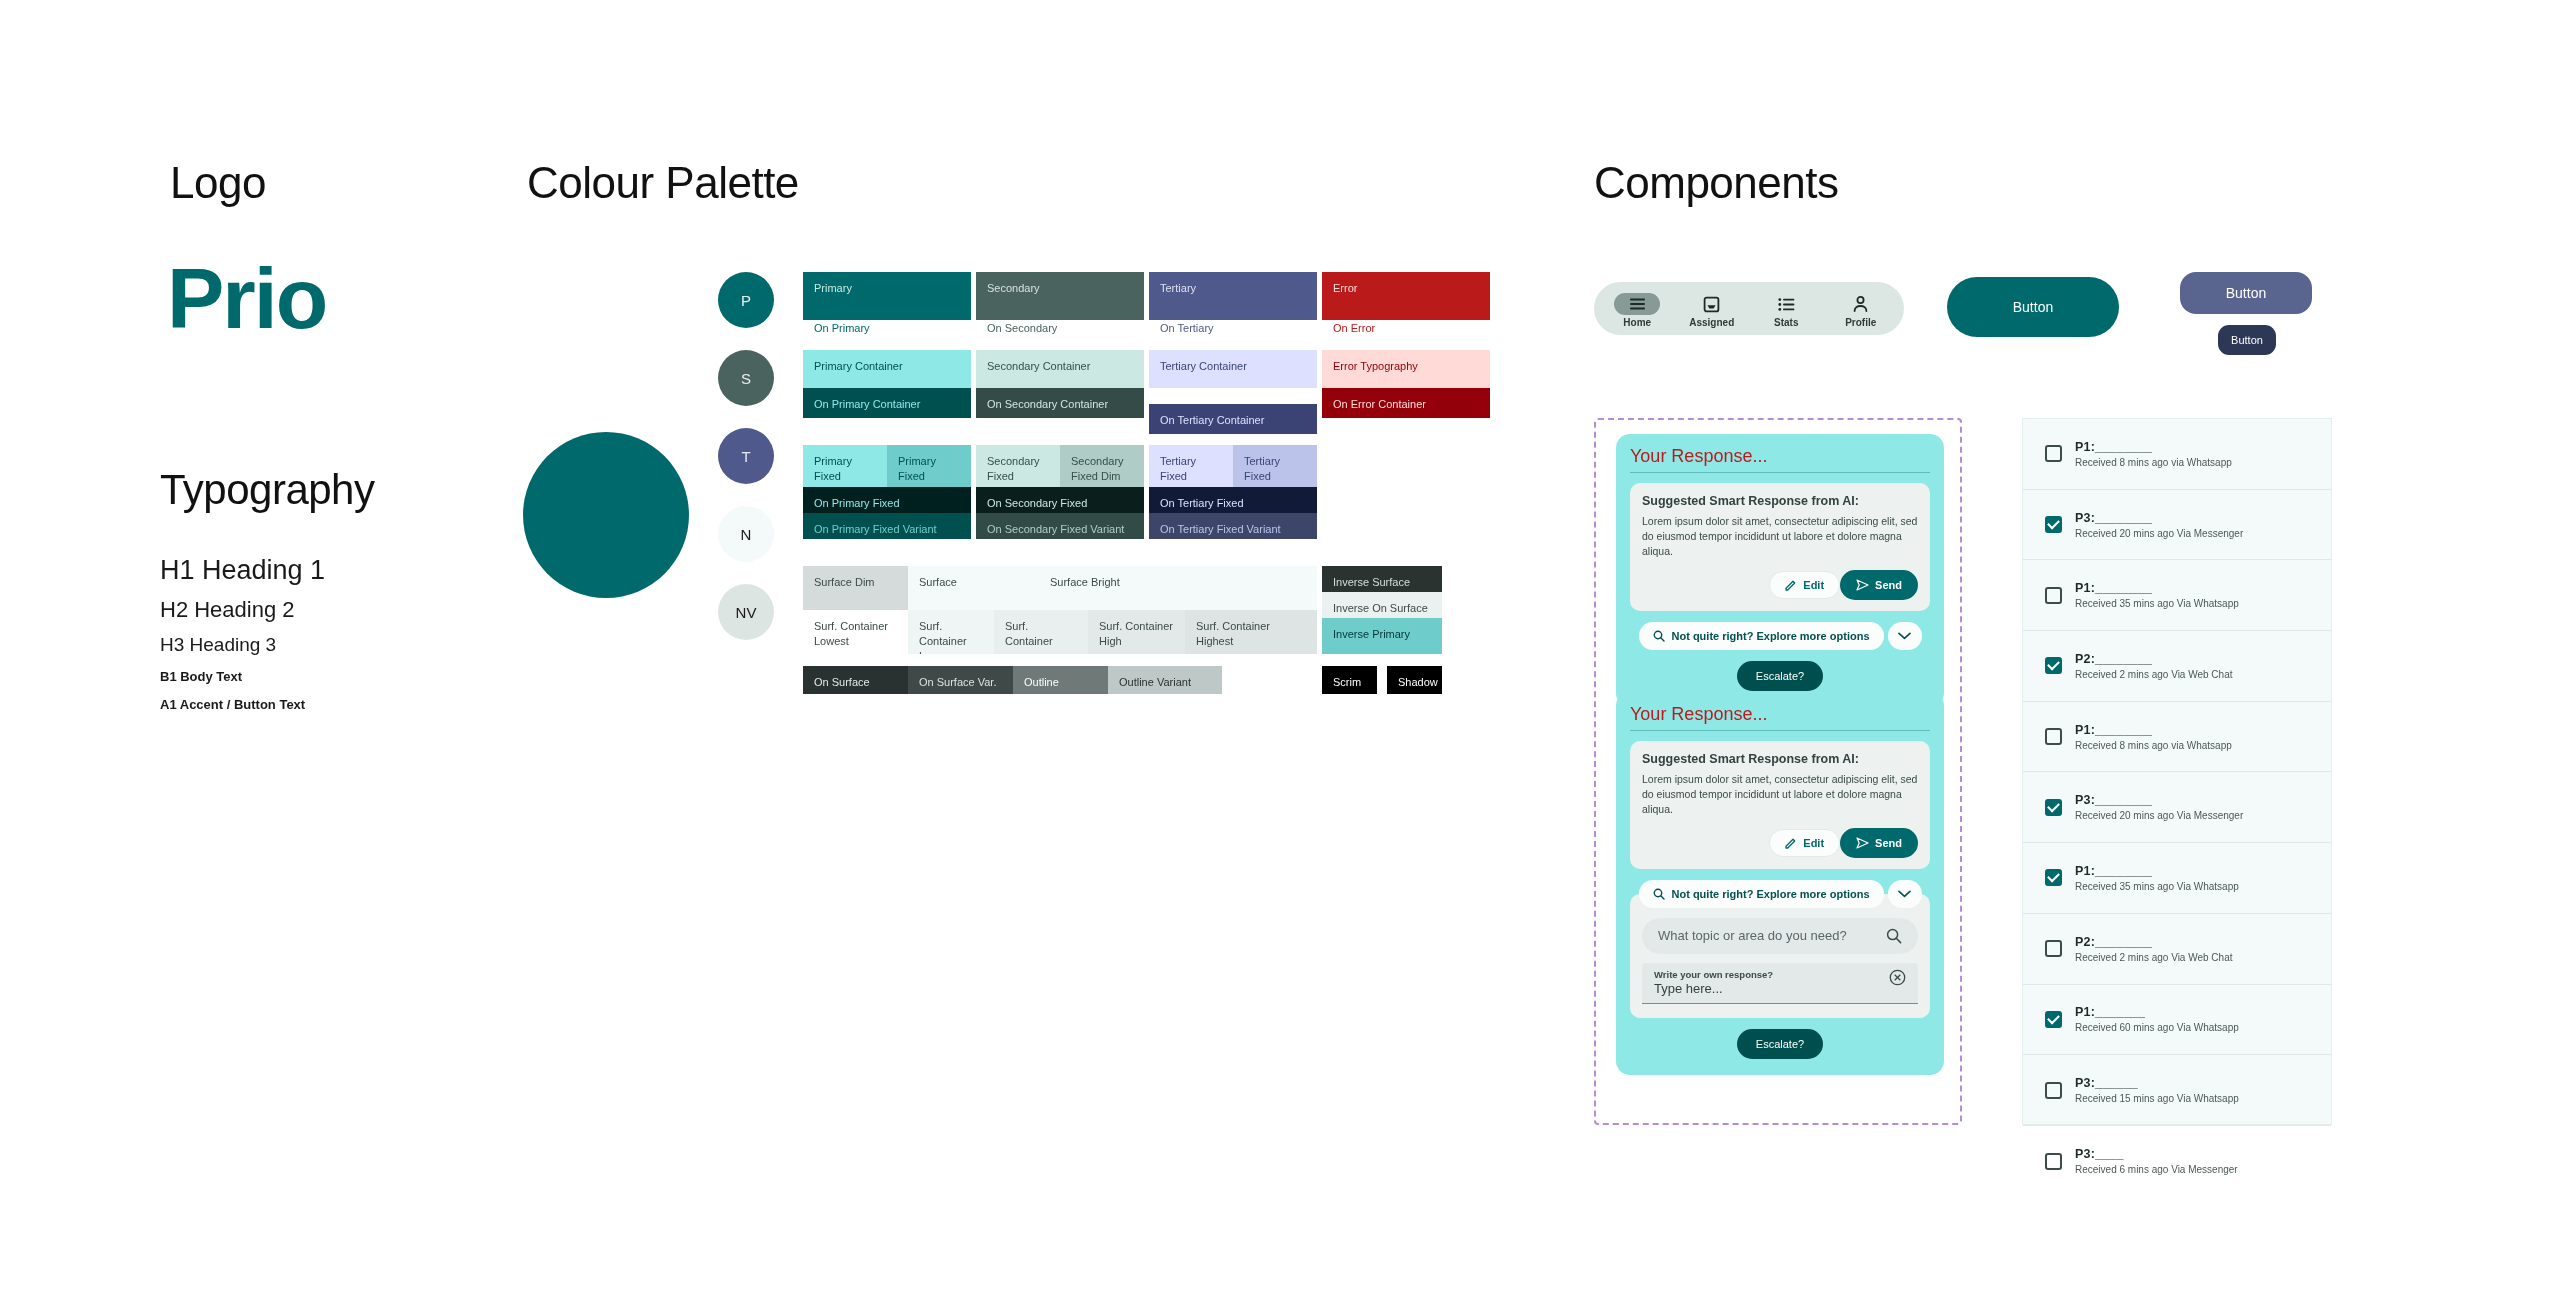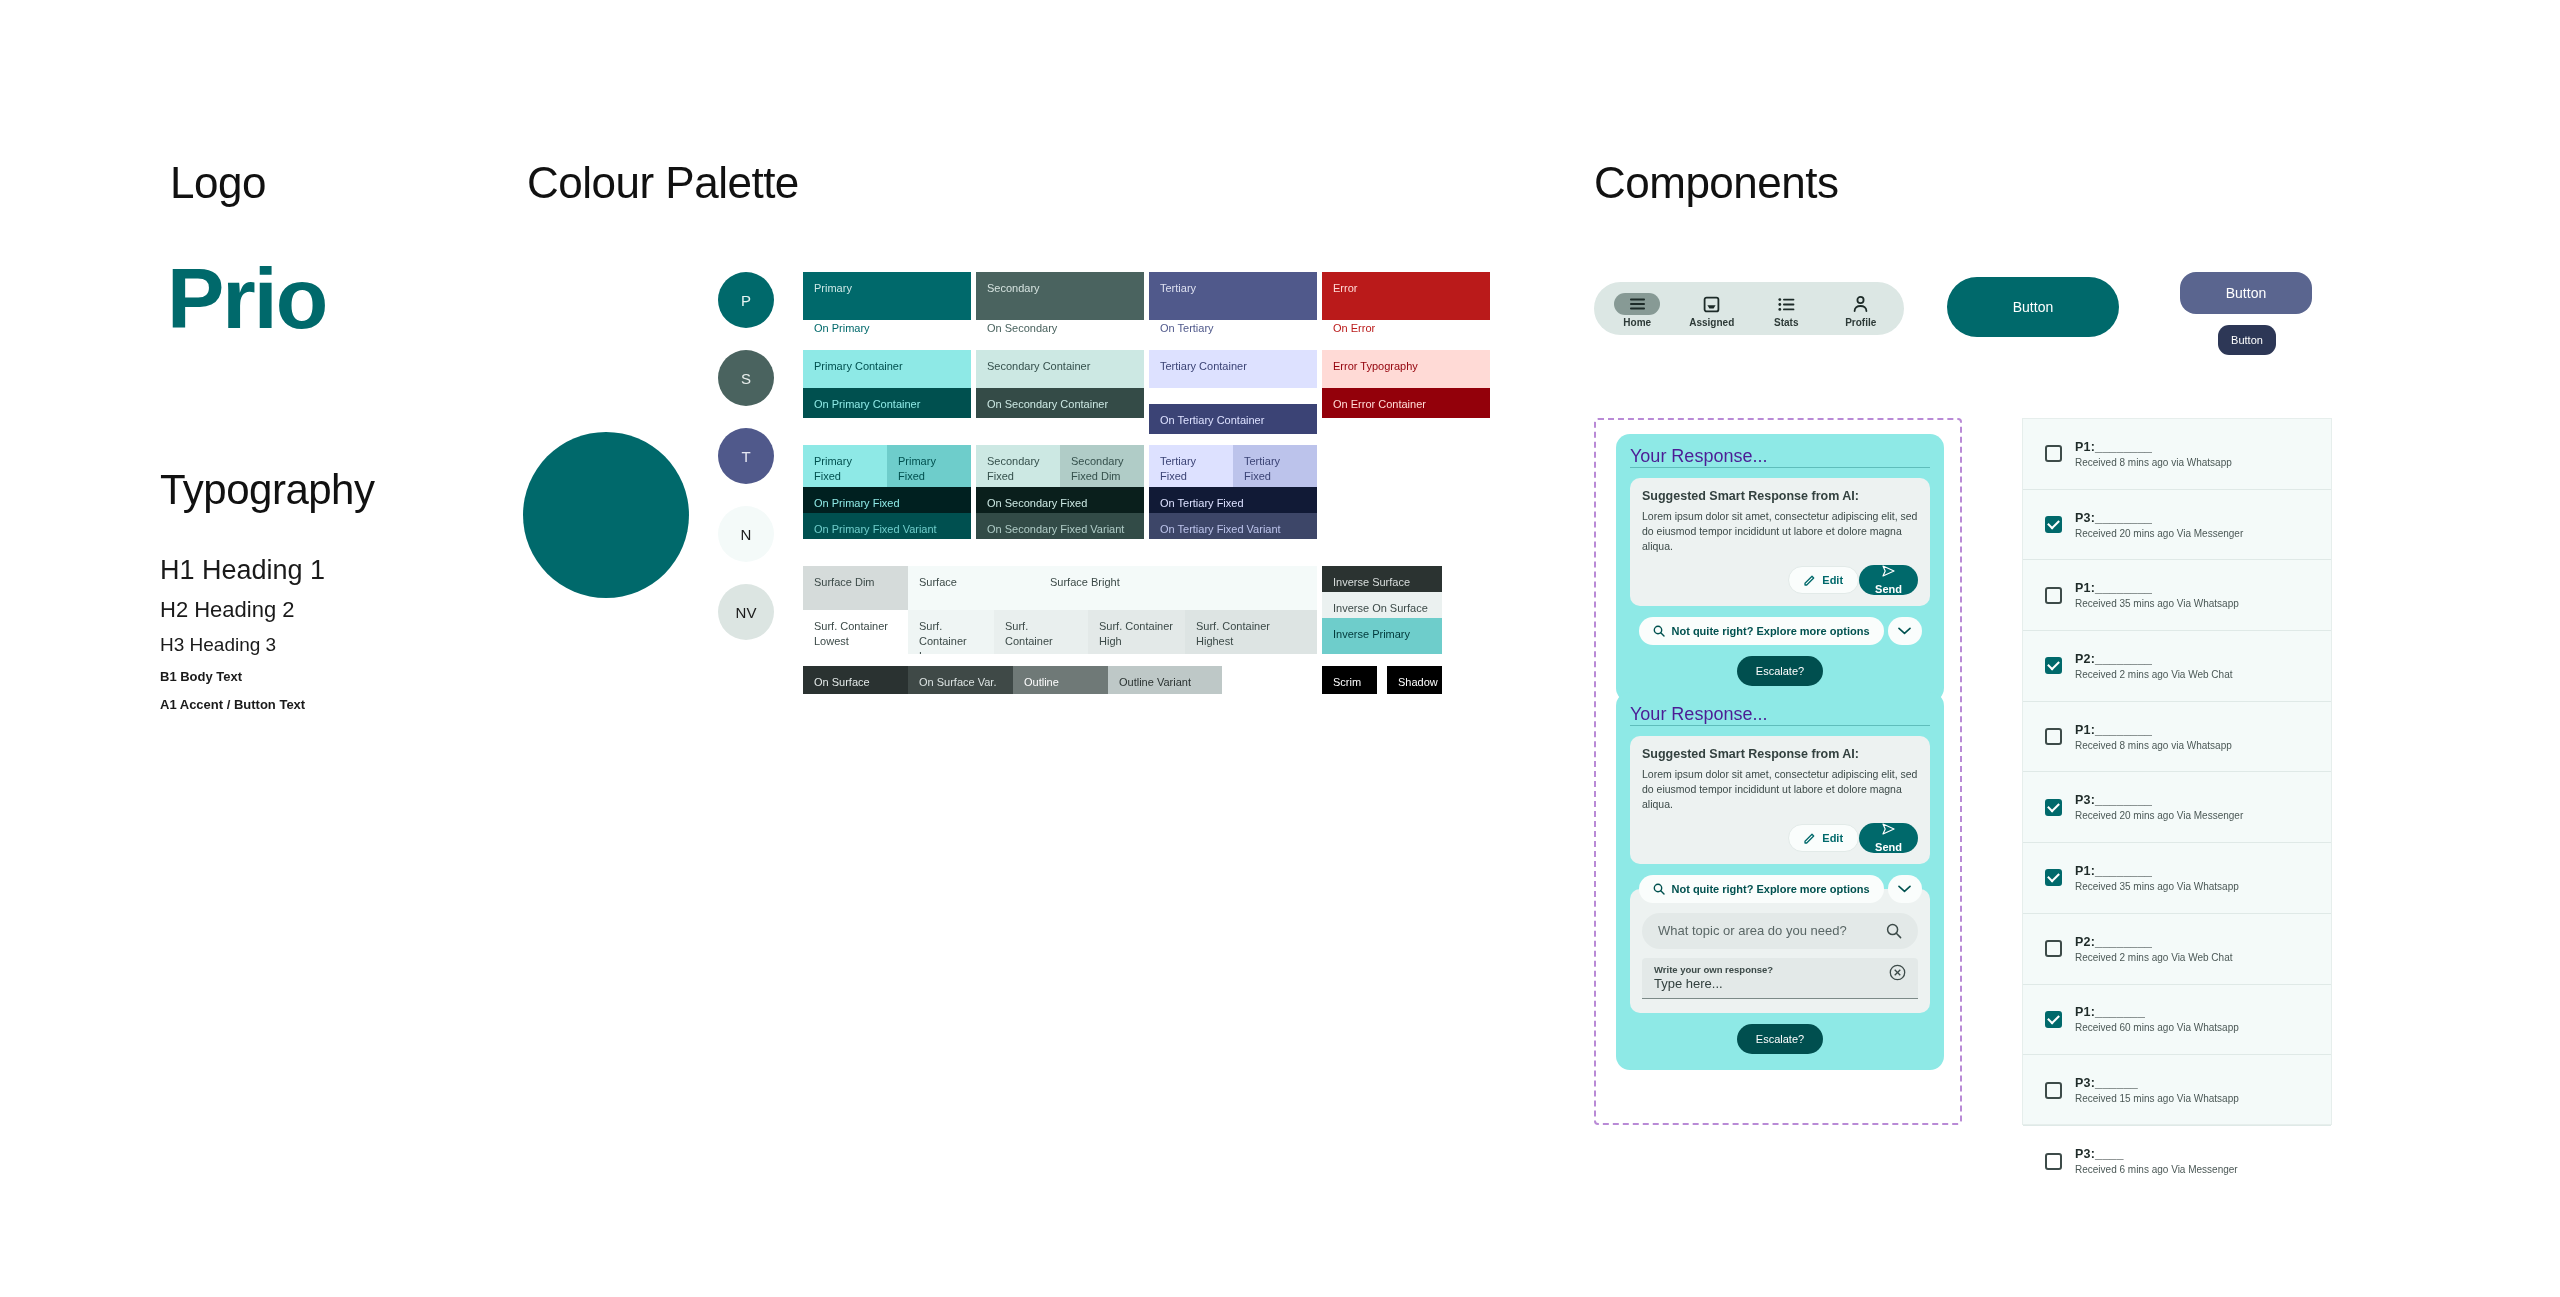--- a/index.html
+++ b/index.html
@@ -131,42 +131,43 @@
     position: absolute; left: 20px;
     width: 328px;
     background: #8EE9E6;
     border-radius: 14px;
     padding: 12px 14px 16px;
   }
   #card1 { top: 14px; }
   #card2 { top: 272px; }
 
   .resp-head {
-    font-size: 18px; color: #4c1d95; font-weight: 400;
+    font-size: 18px; color: #b91c1c; font-weight: 400;
+    padding-bottom: 5px;
     border-bottom: 1px solid #5fbdbb;
     margin-bottom: 10px;
   }
   .ai-box {
     background: #EDF2F1; border-radius: 10px;
     padding: 11px 12px 11px;
   }
   .ai-title { font-size: 12.5px; font-weight: 700; color: #33413f; margin-bottom: 6px; }
   .ai-body  { font-size: 10.5px; color: #3c4a48; line-height: 1.45; }
   .ai-actions { display: flex; justify-content: flex-end; align-items: center; margin-top: 10px; }
   .btn-edit {
     display: flex; align-items: center; gap: 6px;
     background: #FAFDFC; border: 1px solid #e2eae8; border-radius: 16px;
     height: 28px; padding: 0 15px;
     font-size: 11px; font-weight: 700; color: #00696B; cursor: pointer;
   }
   .btn-send {
     display: flex; align-items: center; gap: 6px;
     background: #00696B; border: none; border-radius: 16px;
     height: 30px; padding: 0 16px;
-    font-size: 11px; font-weight: 700; color: #ffffff; cursor: pointer; flex-direction: column;
+    font-size: 11px; font-weight: 700; color: #ffffff; cursor: pointer;
   }
   .explore-row { display: flex; justify-content: center; margin-top: 11px; gap: 4px; }
   .explore-chip {
     display: flex; align-items: center; gap: 7px;
     background: #FAFDFC; border-radius: 17px;
     height: 28px; padding: 0 14px;
     font-size: 11px; font-weight: 700; color: #00514f; cursor: pointer;
   }
   .explore-caret {
     width: 34px; height: 28px; border-radius: 14px;

